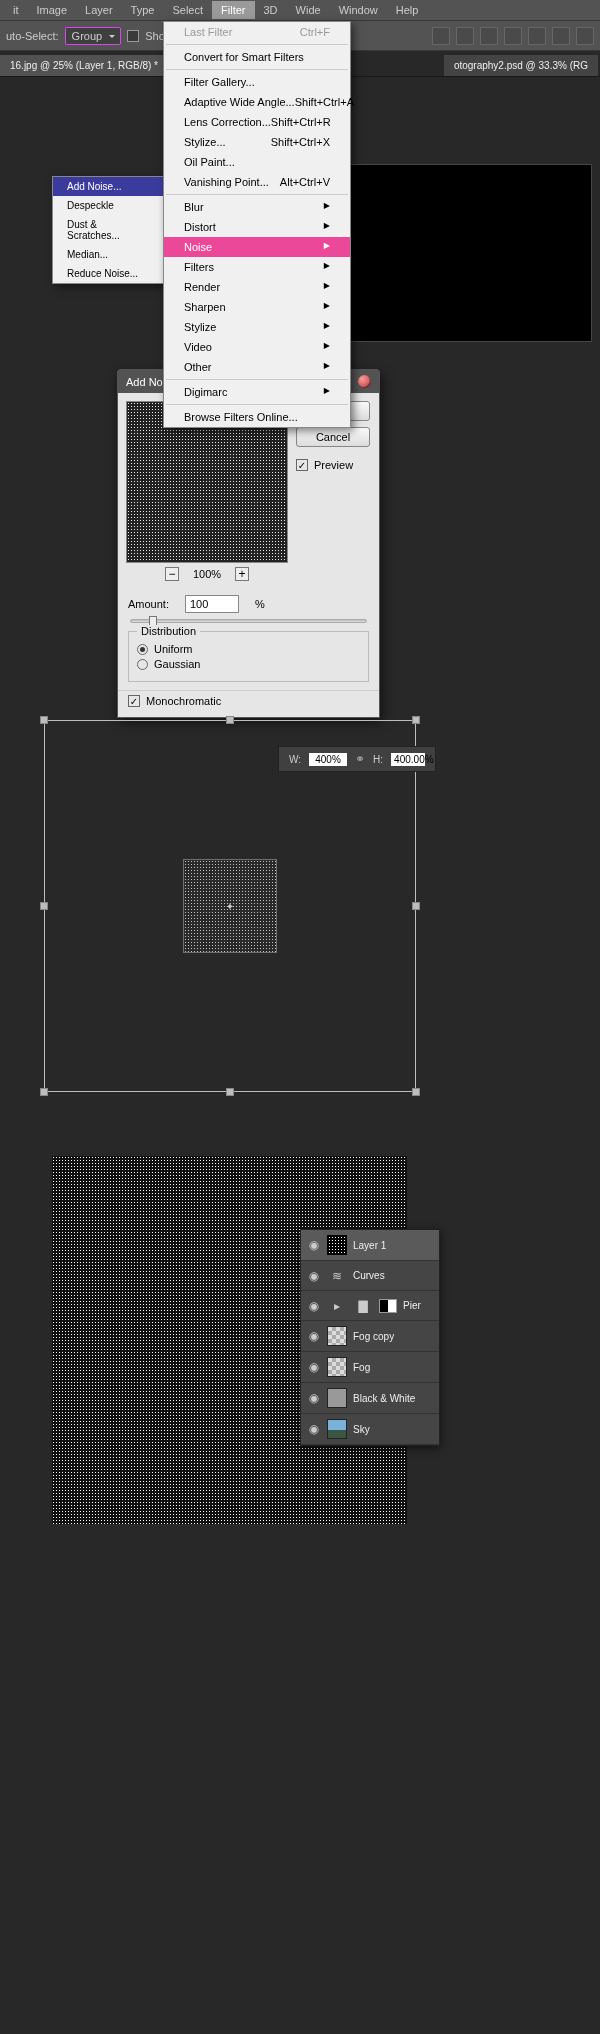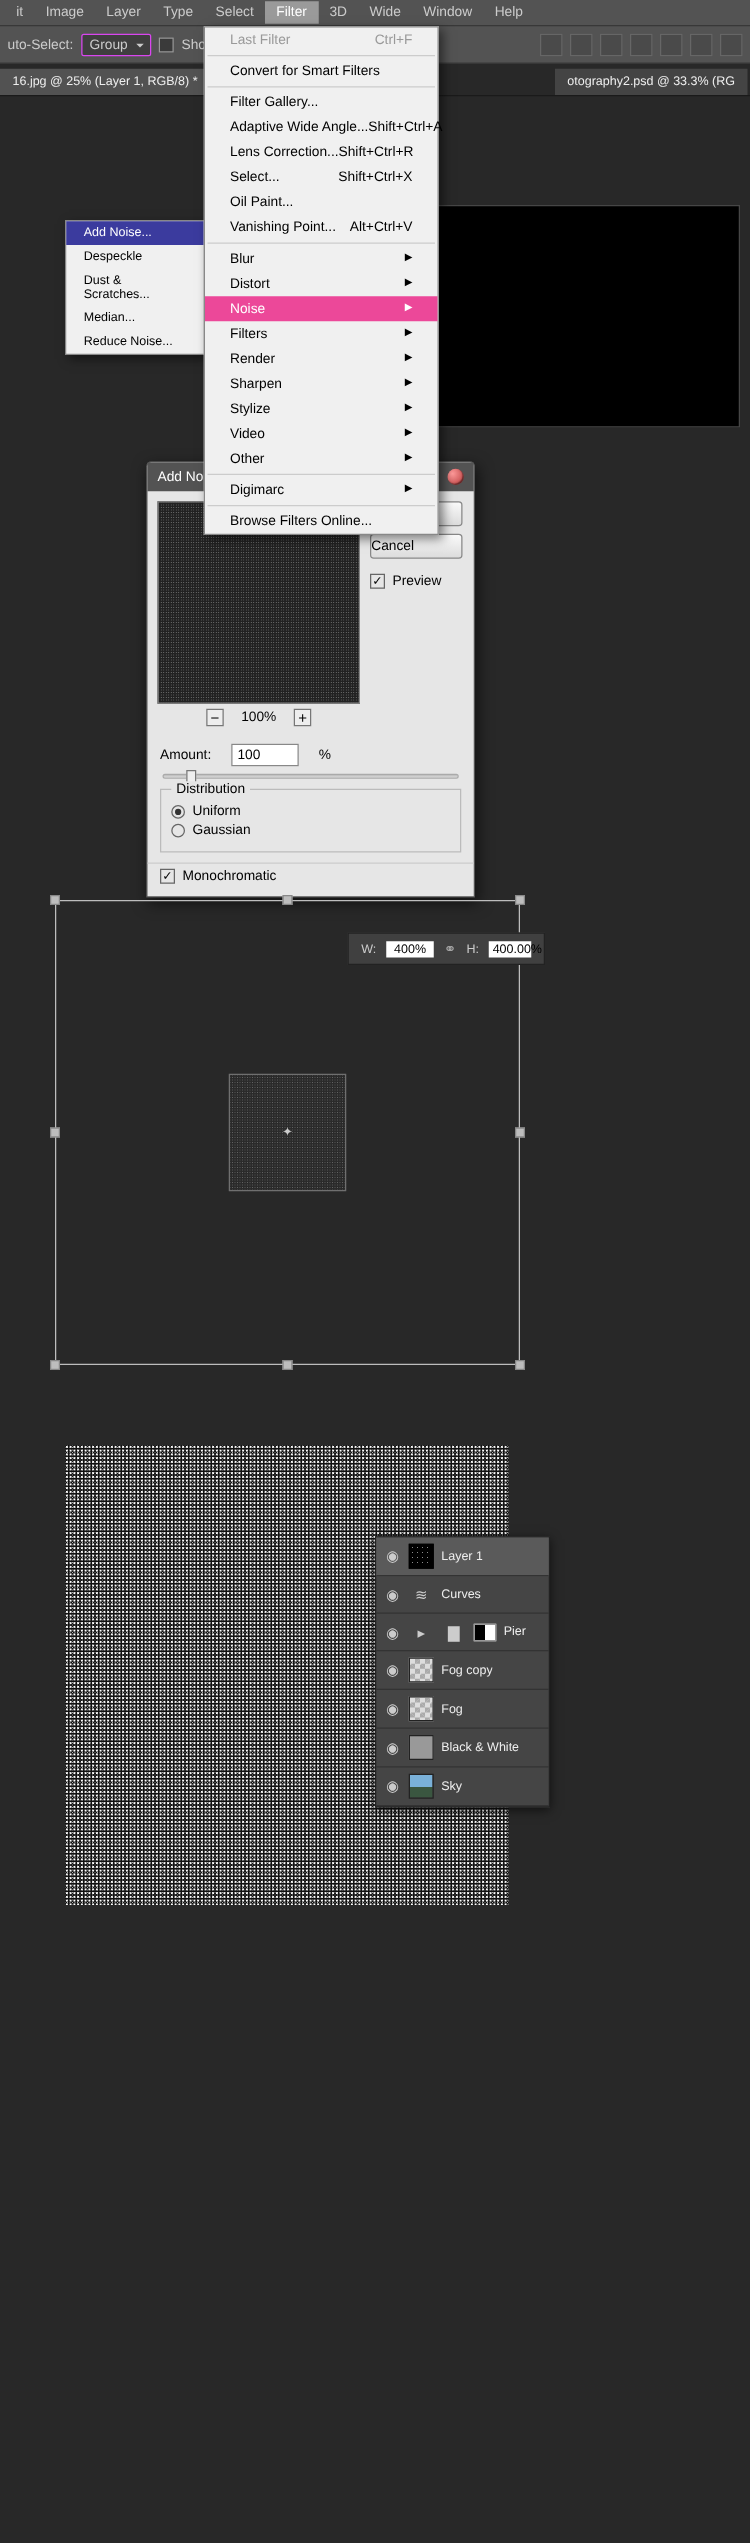--- a/index.html
+++ b/index.html
@@ -31,21 +31,21 @@
     .dialog .preview { width:162px; height:162px; background:#222; border:1px solid #888; position:relative; overflow:hidden;}
     .noise { position:absolute; inset:0; background:
       repeating-conic-gradient(#fff 0 1deg, #000 1deg 3deg, #888 3deg 5deg, #000 5deg 7deg);
       filter: contrast(300%) brightness(110%); mix-blend-mode:normal;
     }
     .noise2 { position:absolute; inset:0; background-image:
       radial-gradient(#fff 0.5px, transparent 0.5px),
       radial-gradient(#888 0.5px, transparent 0.5px);
       background-size:3px 3px, 2px 2px; background-position:0 0, 1px 1px; opacity:.9;}
     .dialog .sidebtns { display:flex; flex-direction:column; gap:6px; width:74px;}
-    .btn { background:linear-gradient(#fafafa,#dcdcdc); border:1px solid #888; border-radius:3px; padding:3px 0; font-size:11px; cursor:pointer;}
+    .btn { background:linear-gradient(#fafafa,#dcdcdc); border:1px solid #888; border-radius:3px; padding:3px 0; text-align:center; font-size:11px; cursor:pointer;}
     .dialog .zoomrow { display:flex; align-items:center; justify-content:center; gap:14px; margin-top:4px;}
     .zm { width:14px; height:14px; border:1px solid #777; background:#eee; display:flex; align-items:center; justify-content:center; font-size:12px; line-height:1;}
     .amountrow { display:flex; align-items:center; gap:16px; padding:6px 10px;}
     .amountrow input { width:54px; border:1px solid #888; padding:2px 4px; text-align:left; font-size:11px;}
     .slider { margin:0 12px 8px 12px; height:4px; background:linear-gradient(#bbb,#ddd); border:1px solid #aaa; border-radius:2px; position:relative;}
     .slider .thumb { position:absolute; top:-4px; left:18px; width:8px; height:12px; background:#eee; border:1px solid #777;}
     .group { margin:4px 10px 8px 10px; border:1px solid #bbb; padding:8px; position:relative;}
     .group .legend { position:absolute; top:-7px; left:8px; background:#e6e6e6; padding:0 4px; font-size:11px;}
     .radio-row { display:flex; align-items:center; gap:6px; margin:3px 0;}
     .radio { width:11px; height:11px; border:1px solid #666; border-radius:50%; display:flex; align-items:center; justify-content:center;}
@@ -151,21 +151,21 @@
     </div>
   <div class="item">
       <span>Adaptive Wide Angle...</span>
       <span>Shift+Ctrl+A</span>
     </div>
   <div class="item">
       <span>Lens Correction...</span>
       <span>Shift+Ctrl+R</span>
     </div>
   <div class="item">
-      <span>Select...</span>
+      <span>Stylize...</span>
       <span>Shift+Ctrl+X</span>
     </div>
   <div class="item">
       <span>Oil Paint...</span>
     </div>
   <div class="item">
       <span>Vanishing Point...</span>
       <span>Alt+Ctrl+V</span>
     </div>
   <div class="sep"></div>

